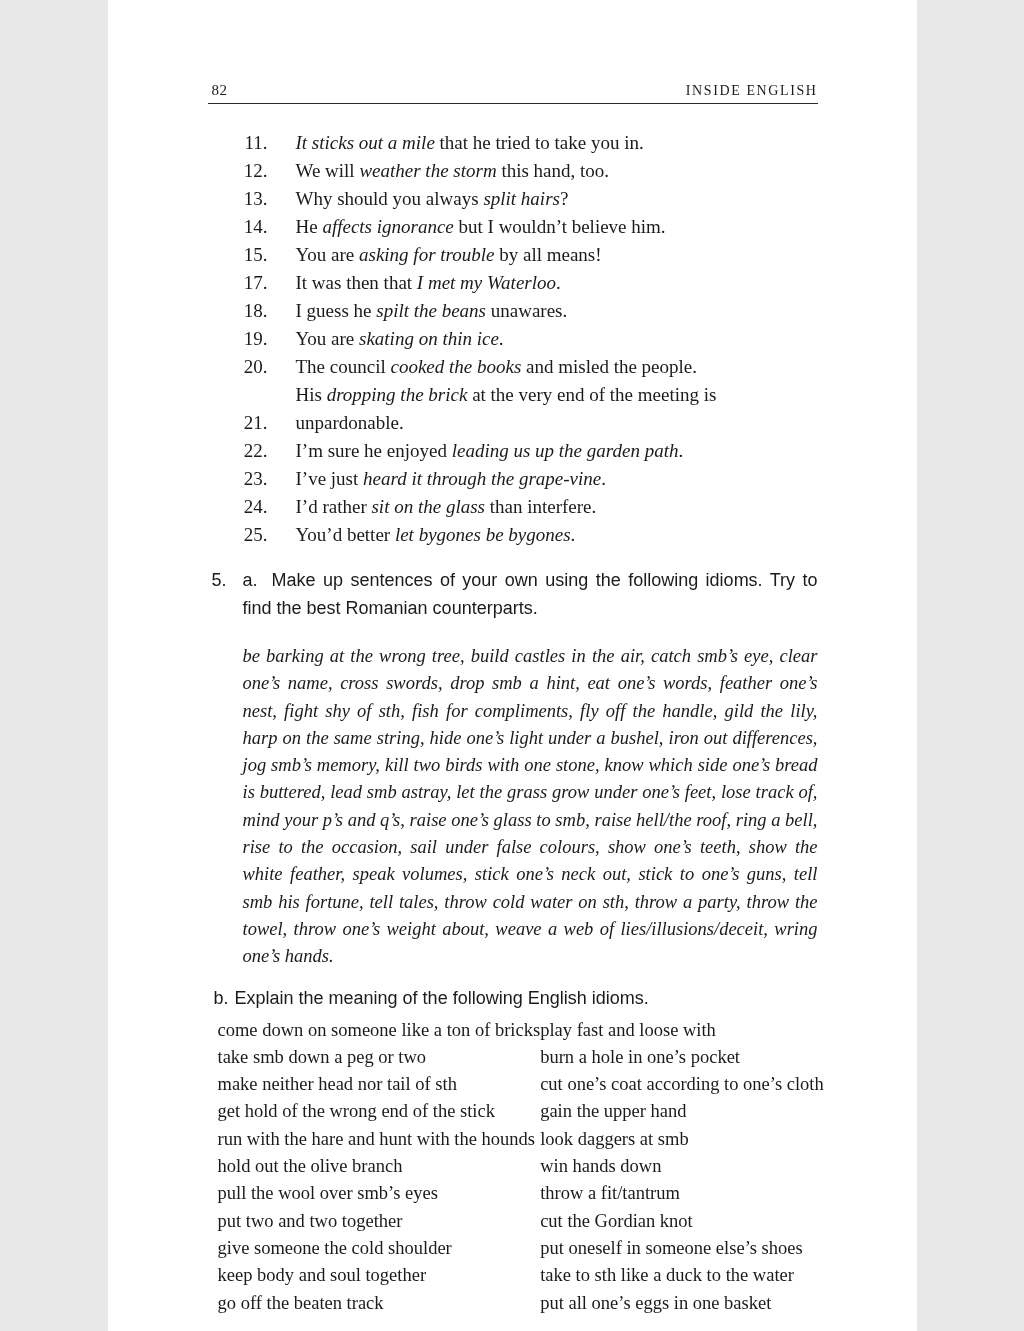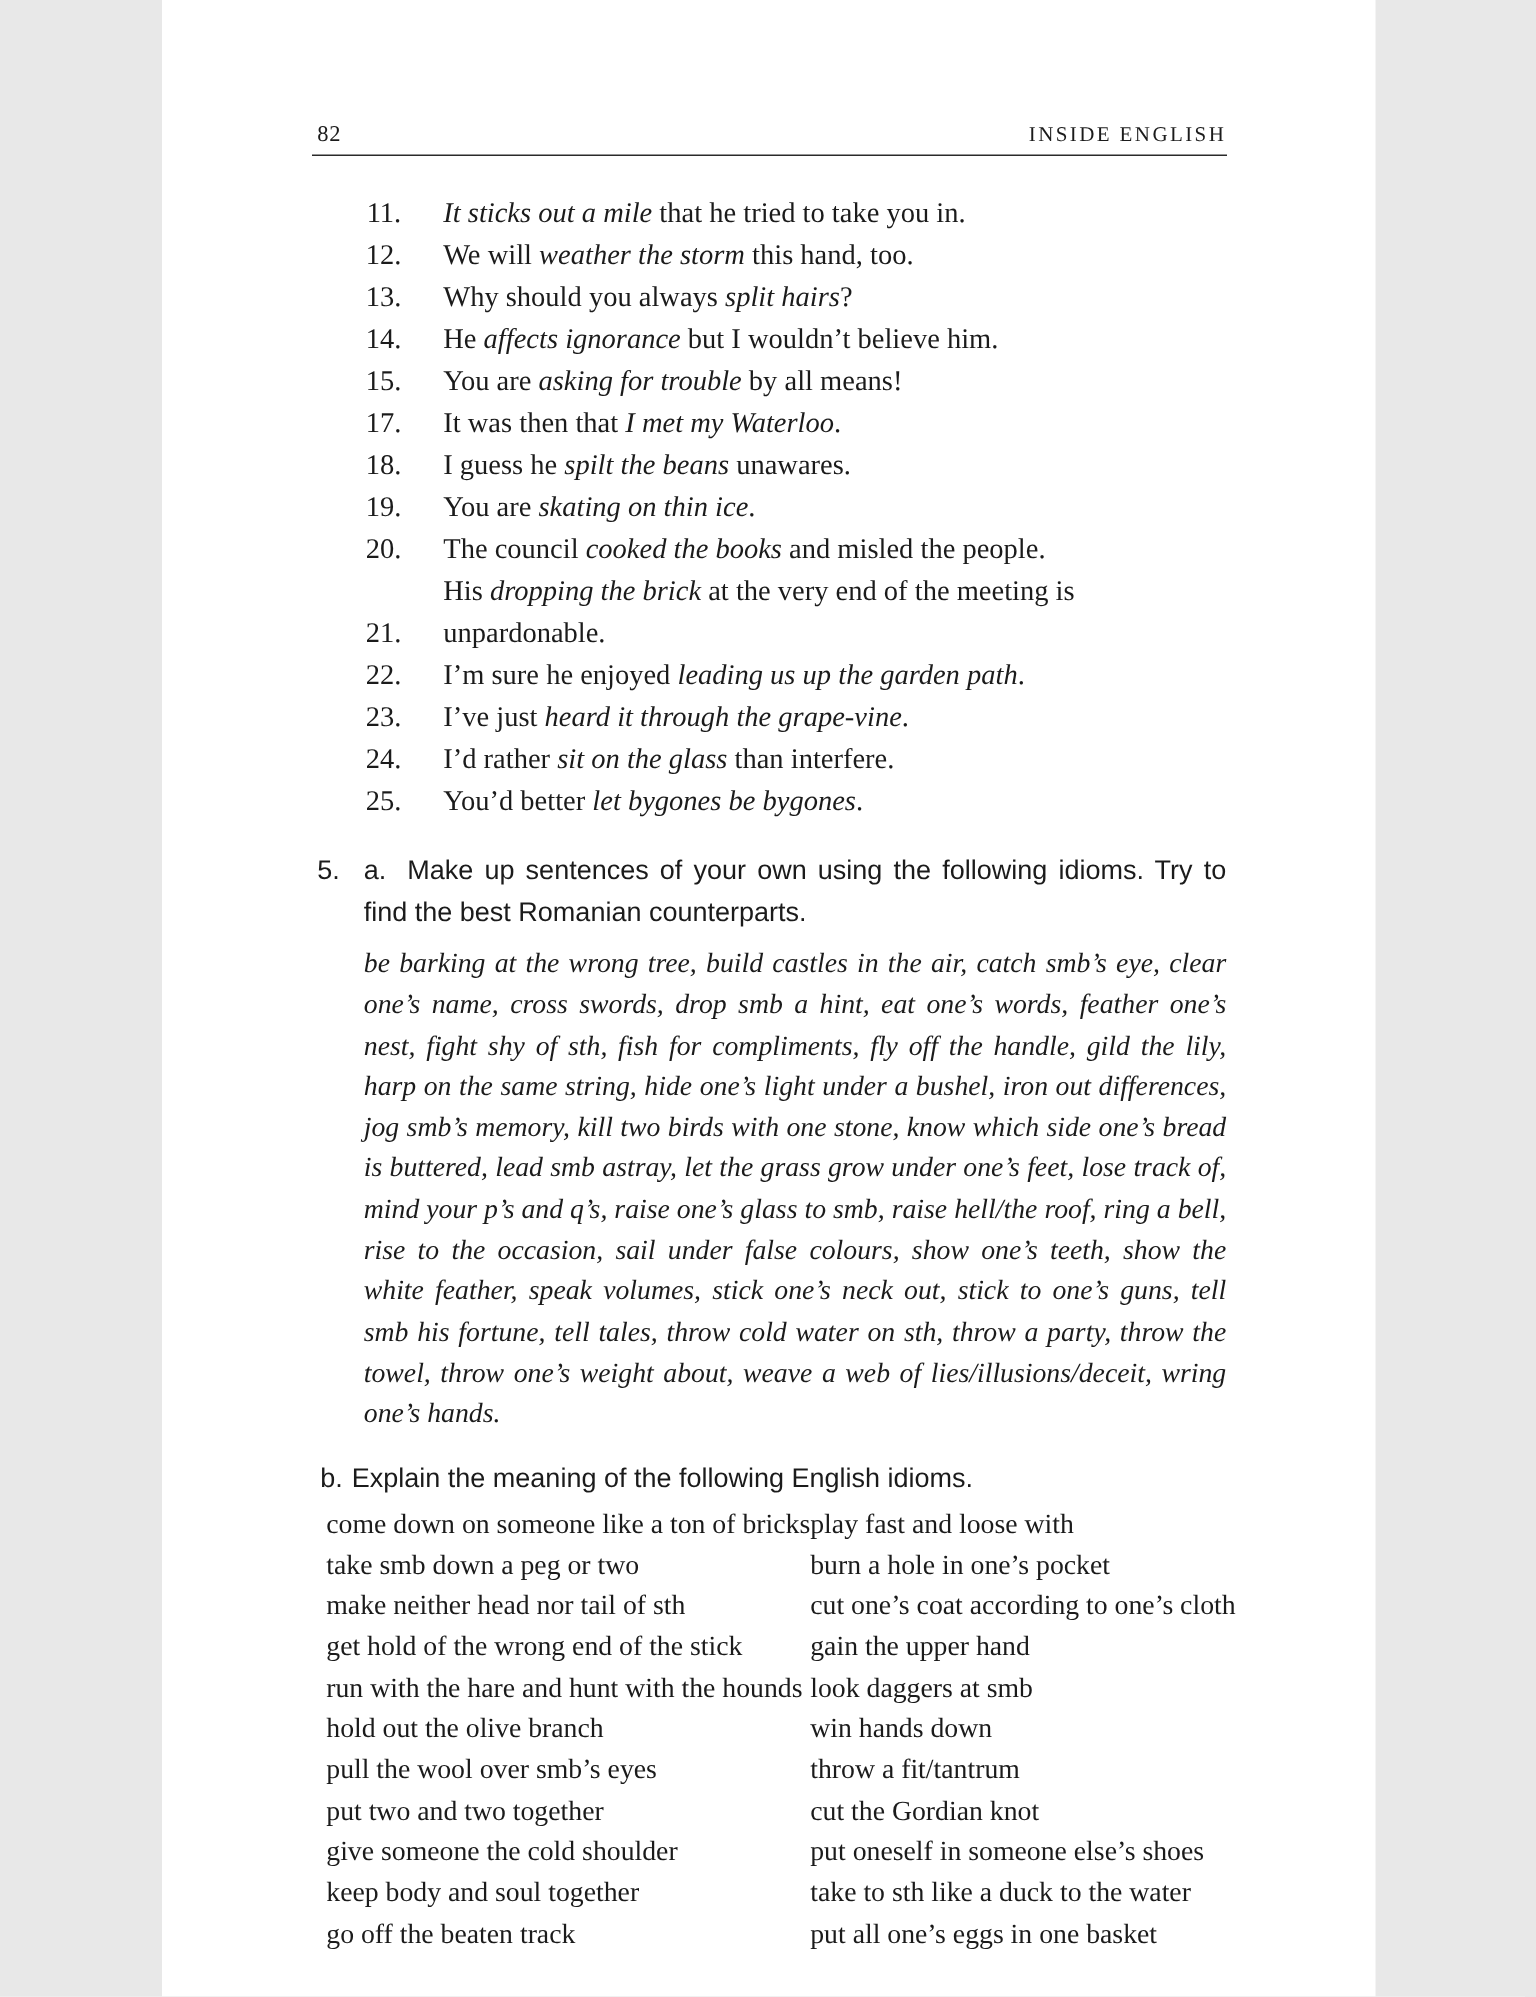--- a/index.html
+++ b/index.html
@@ -60,21 +60,21 @@
     margin-top: 17px;
     font-family: "Liberation Sans", sans-serif;
     font-size: 18px;
     line-height: 28px;
   }
   .ex5-num { flex: 0 0 35px; padding-left: 4px; }
   .ex5-body { flex: 1; text-align: justify; }
   .ex5-label { display: inline-block; margin-right: 14px; }
   .idioms-par {
     margin-left: 35px;
-    margin-top: 8px;
+    margin-top: 21px;
     font-style: italic;
     font-size: 18.5px;
     line-height: 27.3px;
     text-align: justify;
   }
   
   .ex5b {
     display: flex;
     margin-top: 13px;
     font-family: "Liberation Sans", sans-serif;

